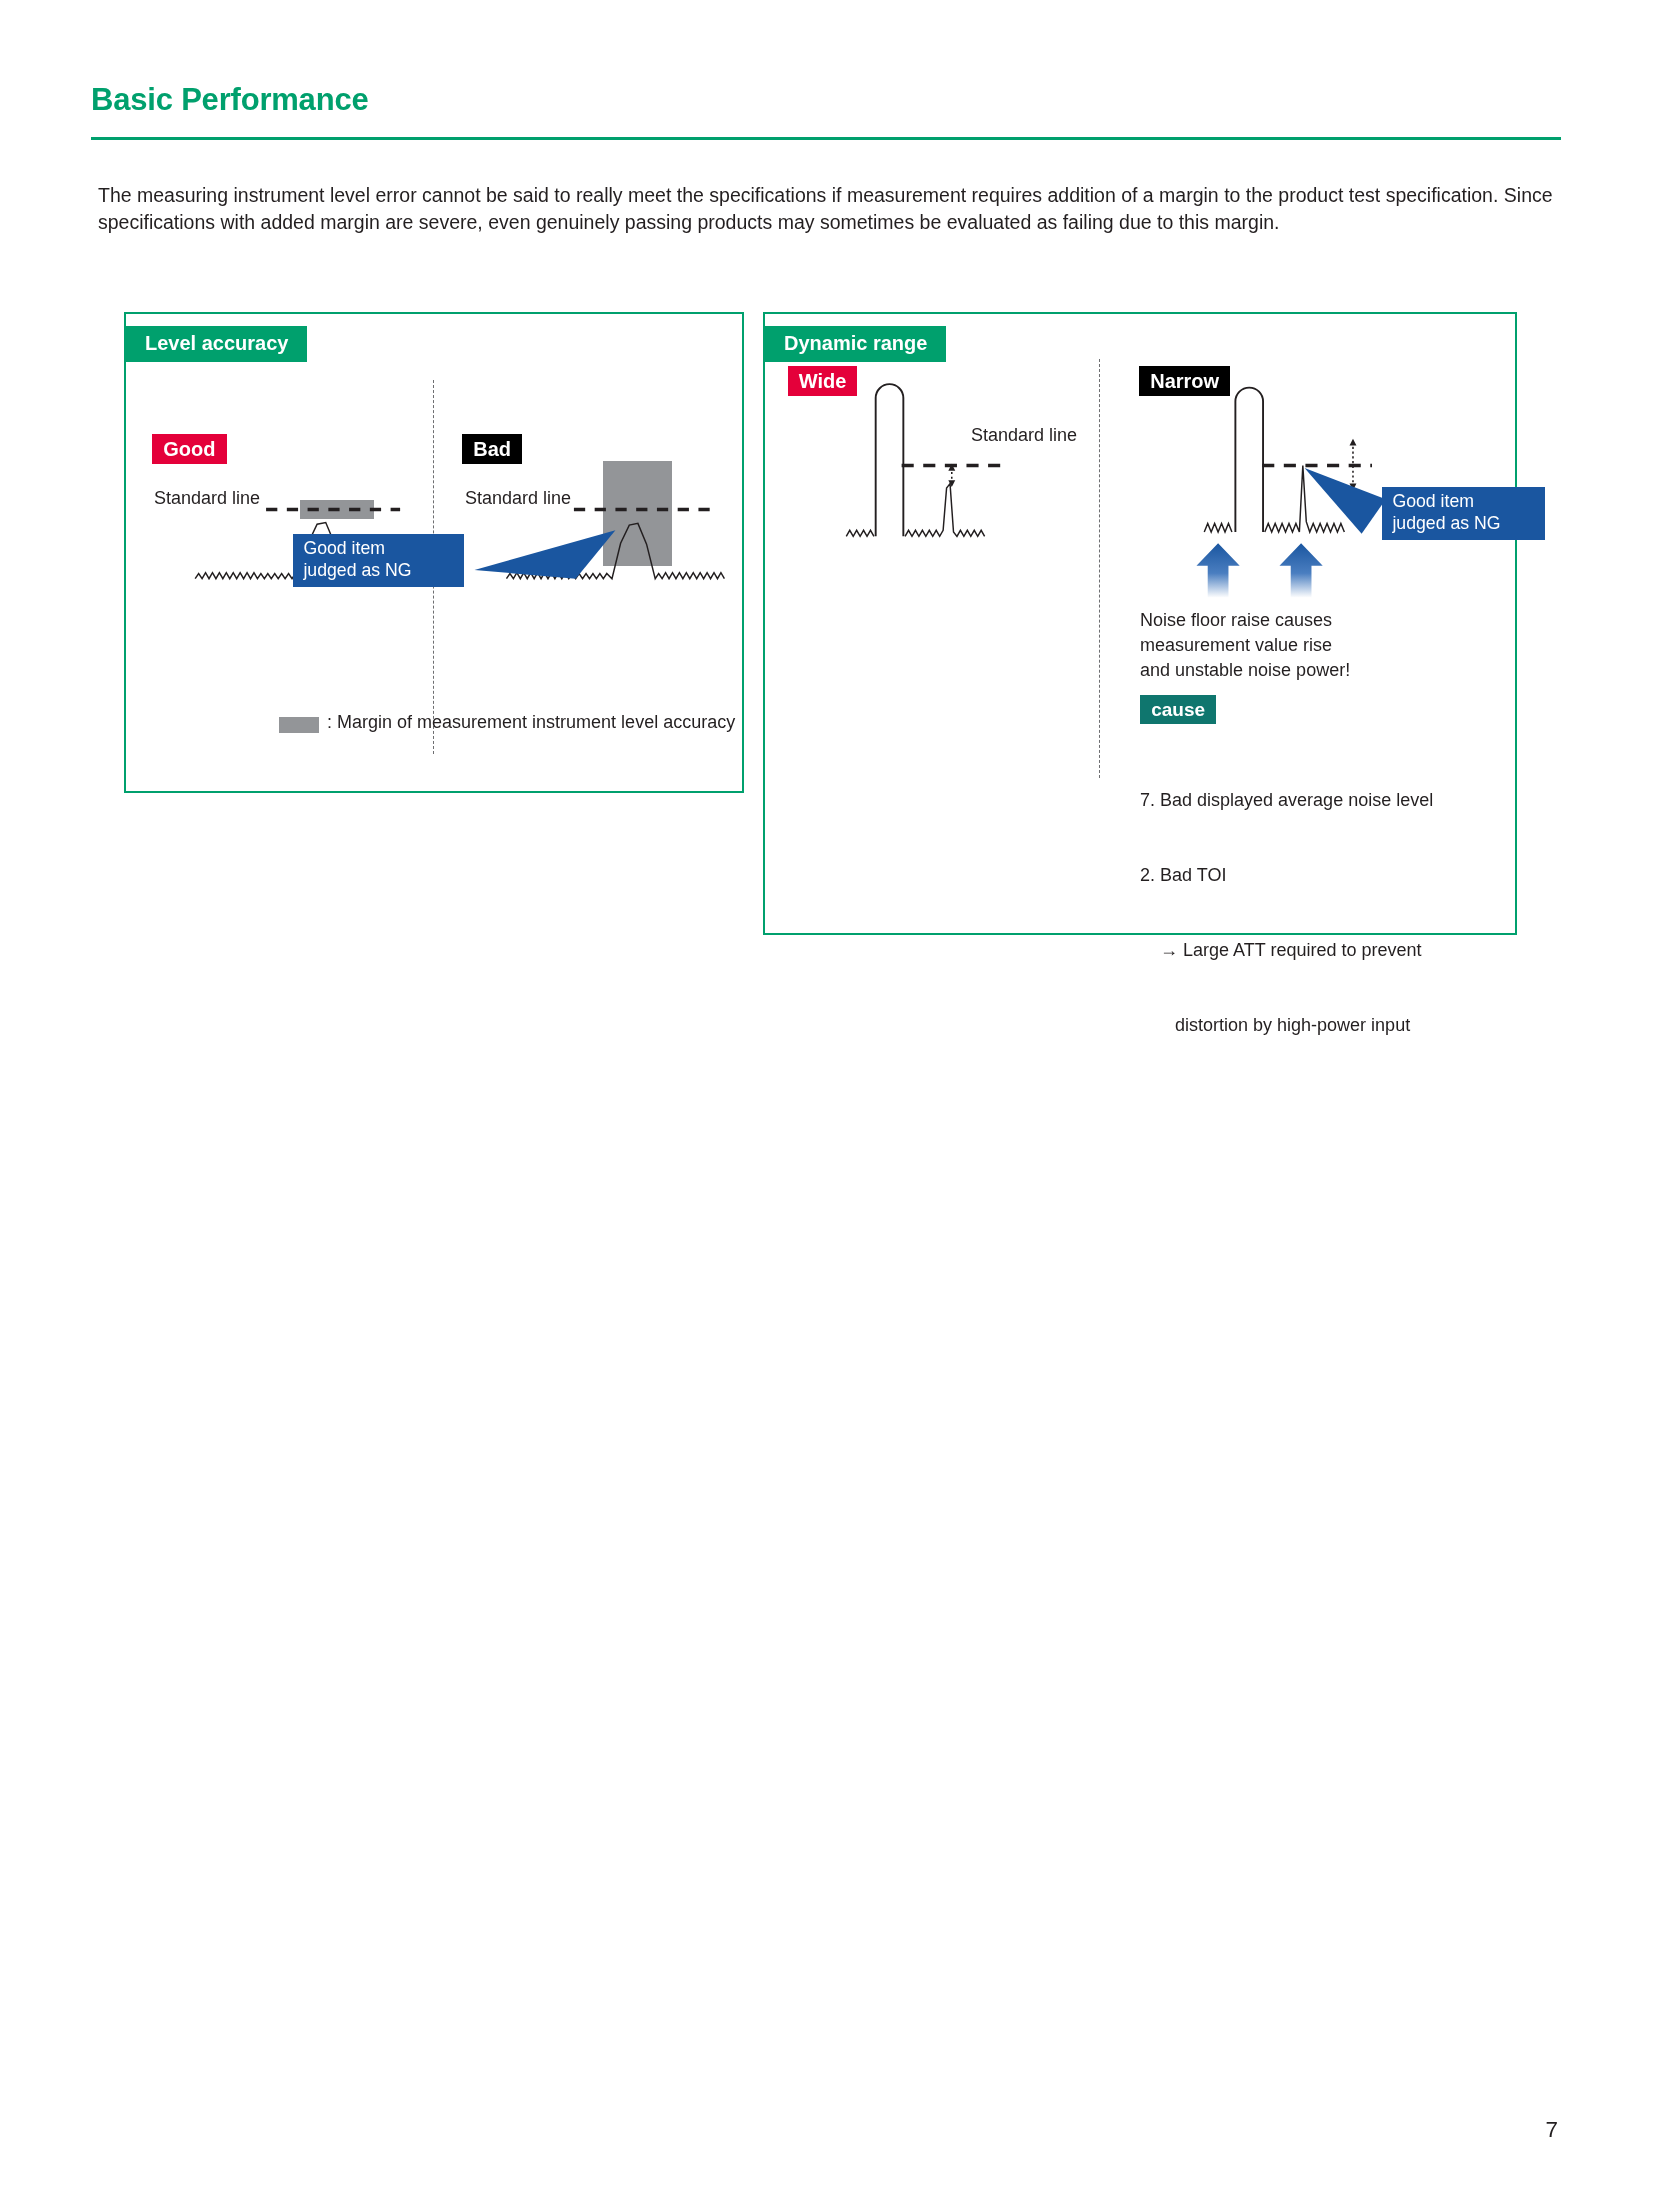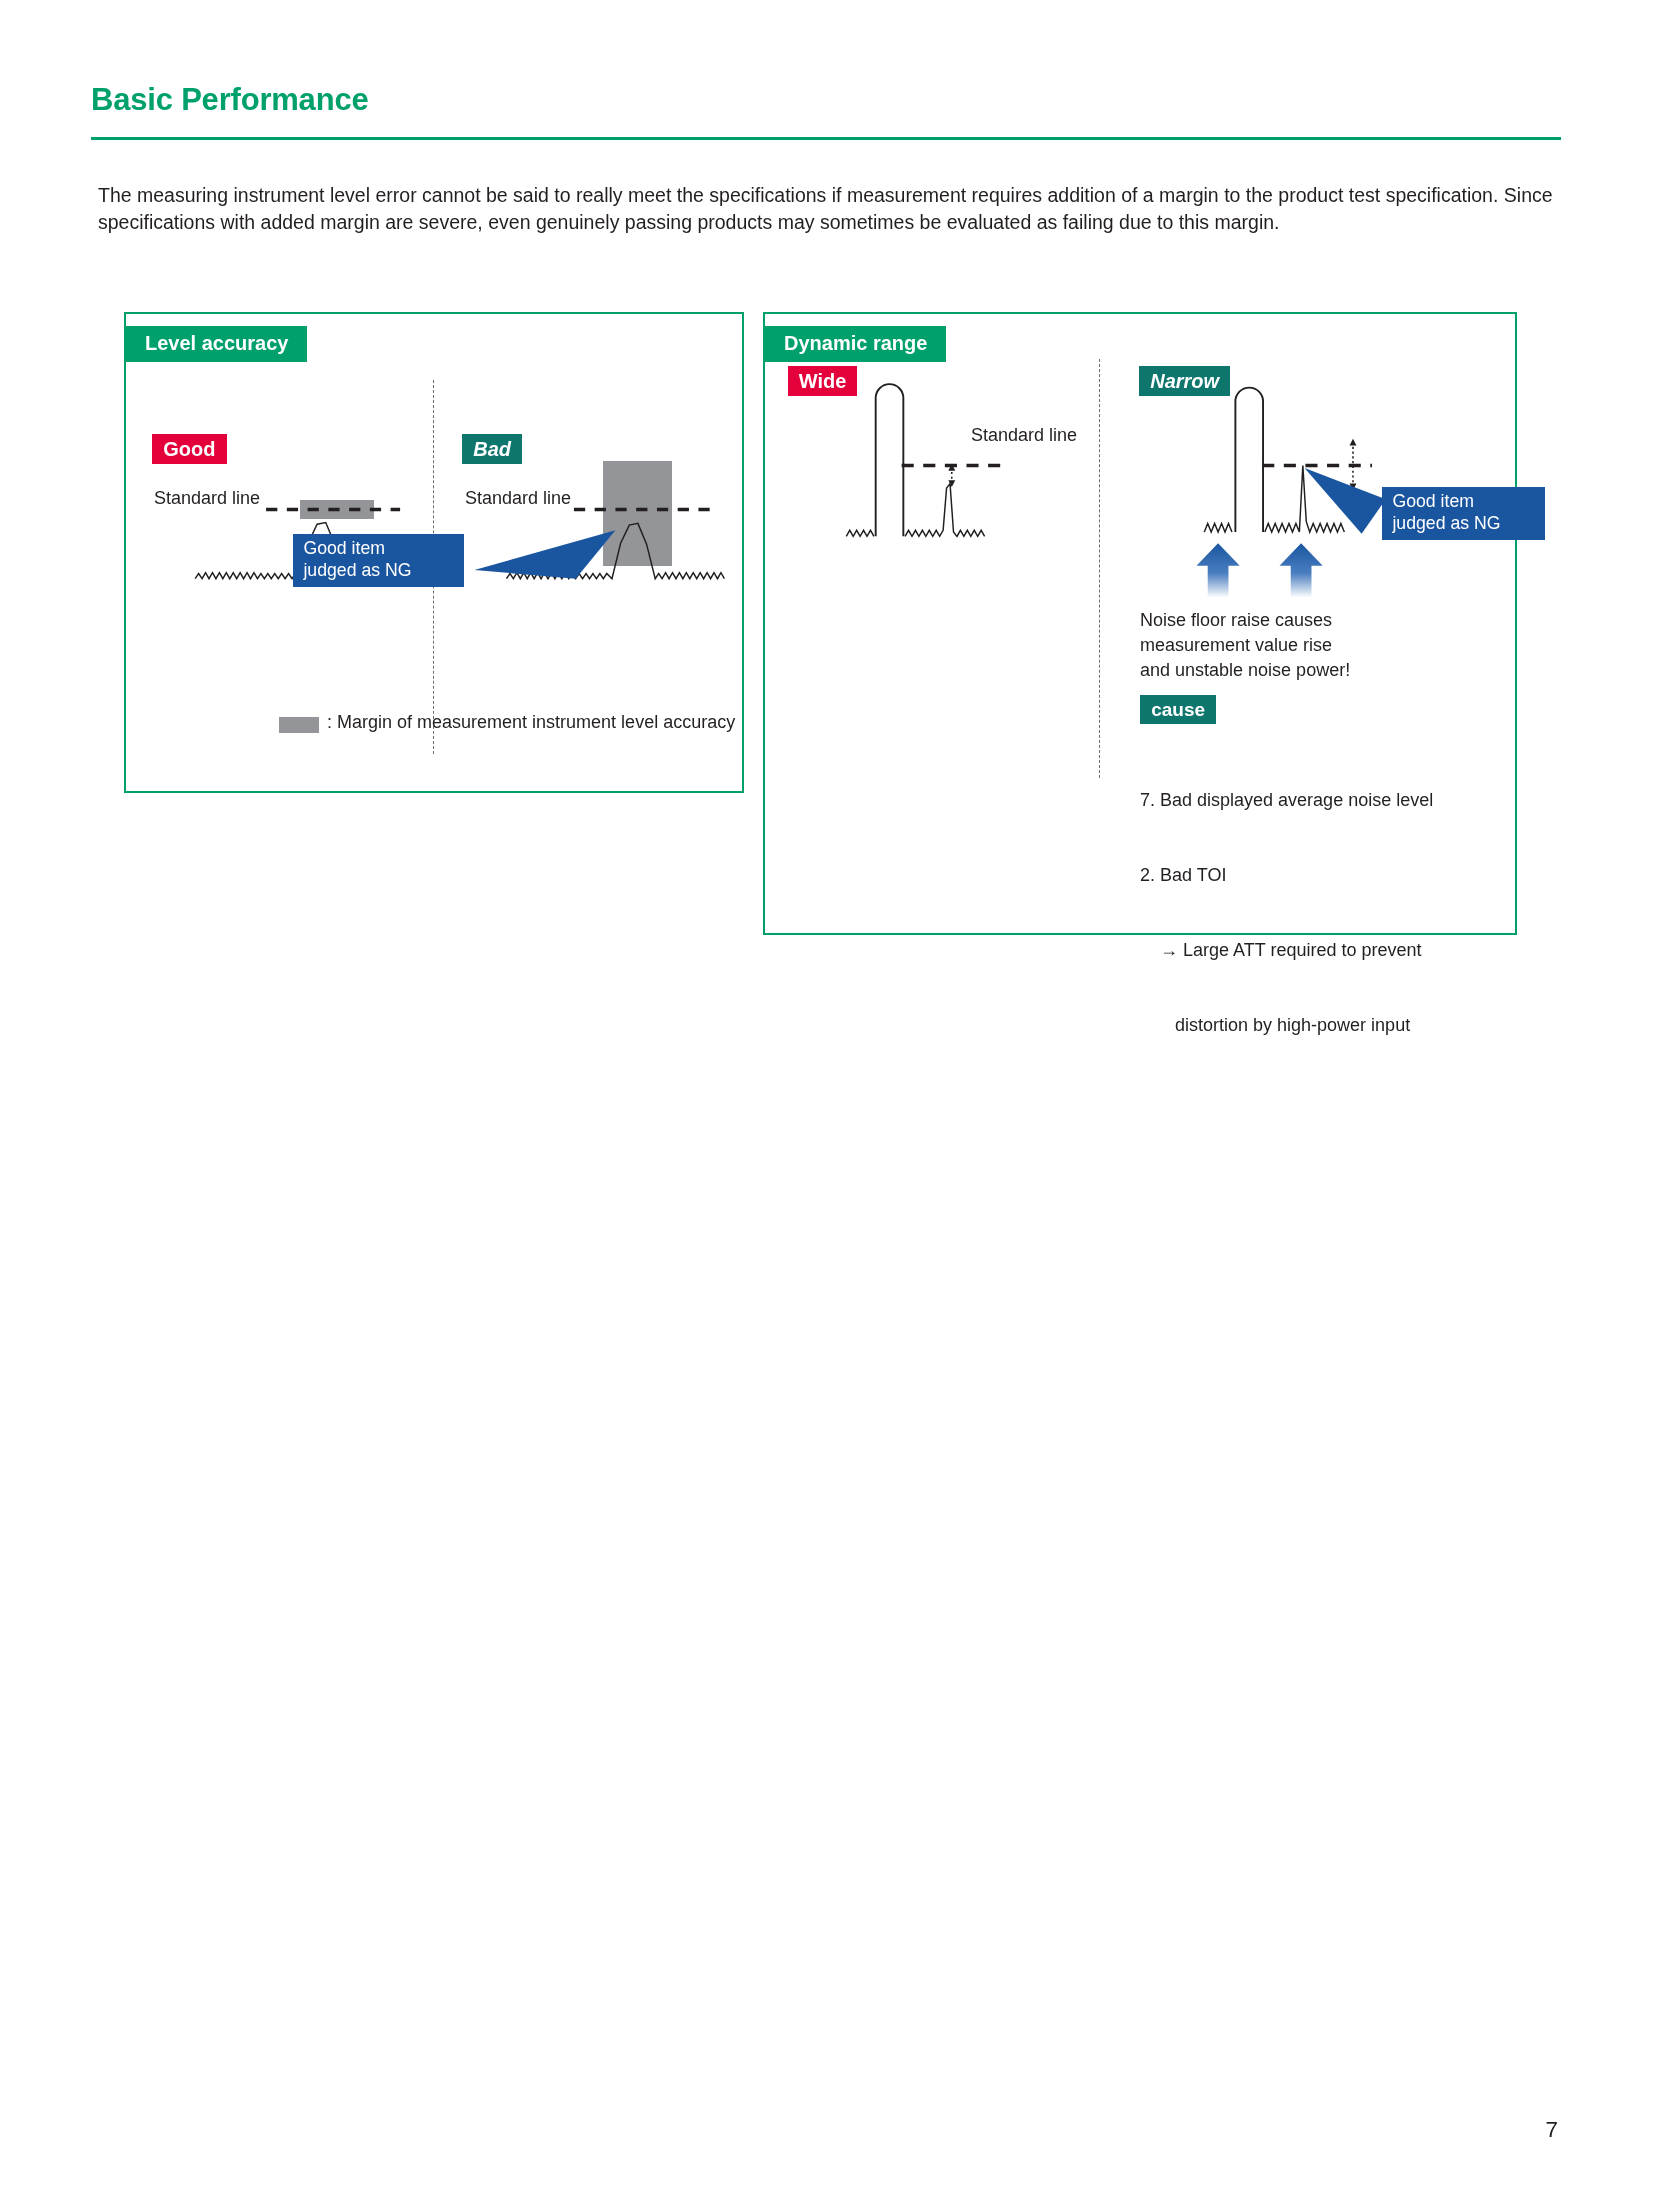--- a/index.html
+++ b/index.html
@@ -84,21 +84,21 @@
   .badge {
     position: absolute;
     font-size: 20px;
     font-weight: bold;
     color: #ffffff;
     padding: 3.5px 11.2px 4.3px 11.2px;
     white-space: nowrap;
     line-height: 1.12;
   }
   .badge-red  { background: #e4003a; }
-  .badge-blue { background: #0f766e; font-style: italic; }
+  .badge-blue { background: #000000; }
   .badge-blue-dark { background: #0f766e; text-align: right; }
 
   
   .abs-text {
     position: absolute;
     font-size: 17.3px;
     line-height: 23px;
     color: #231f20;
     white-space: pre;
   }

